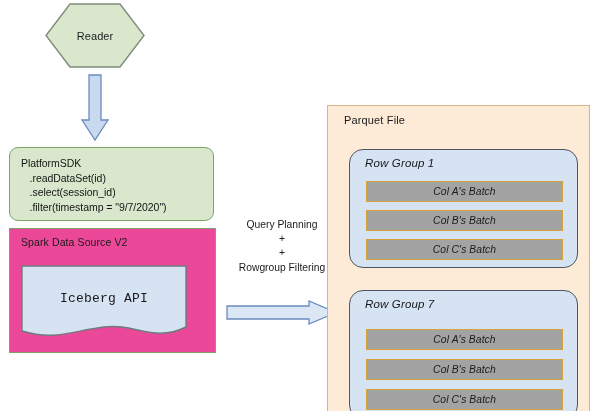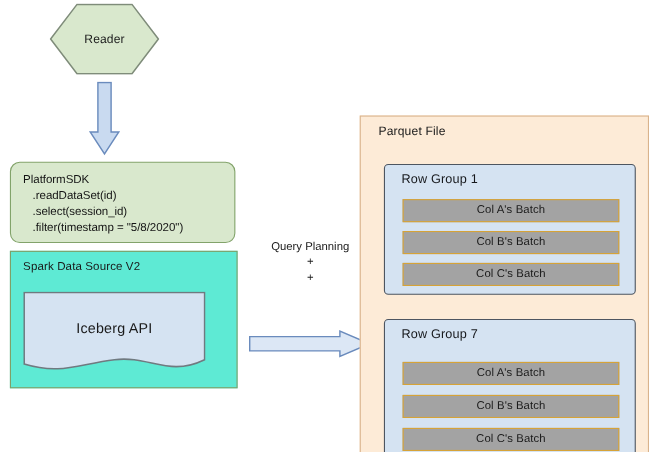--- a/index.html
+++ b/index.html
@@ -64,21 +64,21 @@
     font-size: 10.5px;
     line-height: 14.6px;
     color: #141414;
     white-space: pre;
     letter-spacing: -0.05px;
   }
 
   #spark-box {
     left: 9px; top: 228px;
     width: 207px; height: 125px;
-    background: #5eead4;
+    background: #ec4899;
     border: 1.3px solid #7fa068;
     box-sizing: border-box;
   }
   #spark-title {
     position: absolute;
     left: 11px; top: 7px;
     font-size: 10.5px;
     color: #1a1a1a;
     letter-spacing: 0.1px;
   }
@@ -87,21 +87,21 @@
     left: 11px; top: 36px;
     width: 166px; height: 76px;
   }
   #iceberg-label {
     position: absolute;
     left: 0; top: 0;
     width: 166px; height: 66px;
     display: flex;
     align-items: center;
     justify-content: center;
-    font-family: Liberation Sans, sans-serif;
+    font-family: Liberation Mono, monospace;
     font-size: 13px;
     color: #1a1a1a;
     letter-spacing: 0.2px;
   }
 
   
   #query-caption {
     left: 221px; top: 218px;
     width: 122px;
     text-align: center;
@@ -127,22 +127,23 @@
     color: #1a1a1a;
     letter-spacing: 0.15px;
   }
 
   .row-group {
     position: absolute;
     left: 21px;
     width: 229px;
     background: #d5e3f2;
     border: 1.6px solid #4d5560;
-    border-radius: 4px;
-    box-sizing: border-box;
+    border-radius: 14px;
+    box-sizing: border-box;
+    font-style: italic;
   }
   #row-group-1 { top: 43px; height: 119px; }
   #row-group-2 { top: 184px; height: 129px; }
 
   .rg-title {
     position: absolute;
     left: 15px; top: 7px;
     font-size: 11.5px;
     color: #16181c;
     letter-spacing: 0.15px;
@@ -186,38 +187,39 @@
   <div id="down-arrow" class="abs">
     <svg width="34" height="68" viewBox="0 0 34 68">
       <polygon points="11,1 23,1 23,46 30,46 17,66 4,46 11,46" fill="#c9daf0" stroke="#6a8bbd" stroke-width="1.3"></polygon>
     </svg>
   </div>
 
   <div id="platform-sdk-box" class="abs">
     <div id="platform-sdk-code">PlatformSDK
    .readDataSet(id)
    .select(session_id)
-   .filter(timestamp = "5/8/2020")</div>
+   .filter(timestamp = "9/7/2020")</div>
   </div>
 
   <div id="spark-box" class="abs">
     <div id="spark-title">Spark Data Source V2</div>
 
     <div id="iceberg-doc">
       <svg width="166" height="76" viewBox="0 0 166 76">
         <path d="M1,1 L165,1 L165,62 C132,78 115,58 83,62 C50,66 34,76 1,66 Z" fill="#d5e3f2" stroke="#707a80" stroke-width="1.4"></path>
       </svg>
       <div id="iceberg-label">Iceberg API</div>
     </div>
   </div>
 
   <div id="query-caption" class="abs">
     <div>Query Planning</div>
     <div>+</div>
     <div>+</div>
+    <div>Rowgroup Filtering</div>
   </div>
 
   <div id="right-arrow" class="abs">
     <svg width="112" height="26" viewBox="0 0 112 26">
       <polygon points="1,6 83,6 83,1 110,12.5 83,24 83,19 1,19" fill="#dce7f5" stroke="#6a8bbd" stroke-width="1.3"></polygon>
     </svg>
   </div>
 
   <div id="parquet-panel" class="abs">
     <div id="parquet-title">Parquet File</div>

